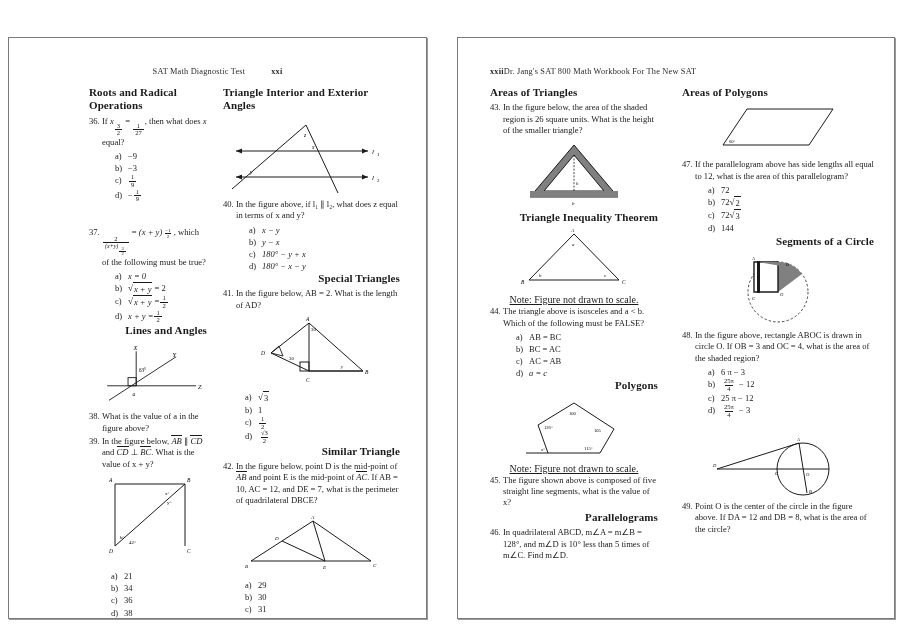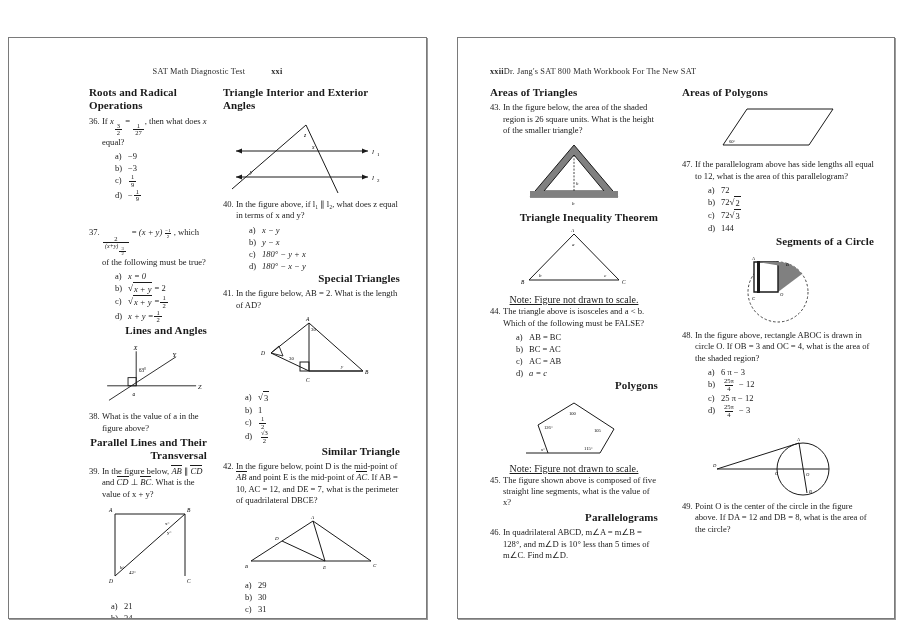--- a/index.html
+++ b/index.html
@@ -173,21 +173,20 @@
             <text x="55" y="31" font-size="5.6" font-family="Liberation Serif, serif">63°</text>
             <text x="48" y="57" font-size="6" font-style="italic" font-family="Liberation Serif, serif">a</text>
           </svg>
         </div>
 
         <div class="q">
           <span class="num">38.</span>
           <span class="body">What is the value of a in the figure above?</span>
         </div>
 
-        <h2 class="sec sec-gap">Parallel Lines and Their Transversal</h2>
 
         <div class="q">
           <span class="num">39.</span>
           <span class="body">
             <span>In the figure below,</span>
             <span class="ovl">AB</span>
             <span>∥</span>
             <span class="ovl">CD</span>
             <span>and</span>
             <span class="ovl">CD</span>

